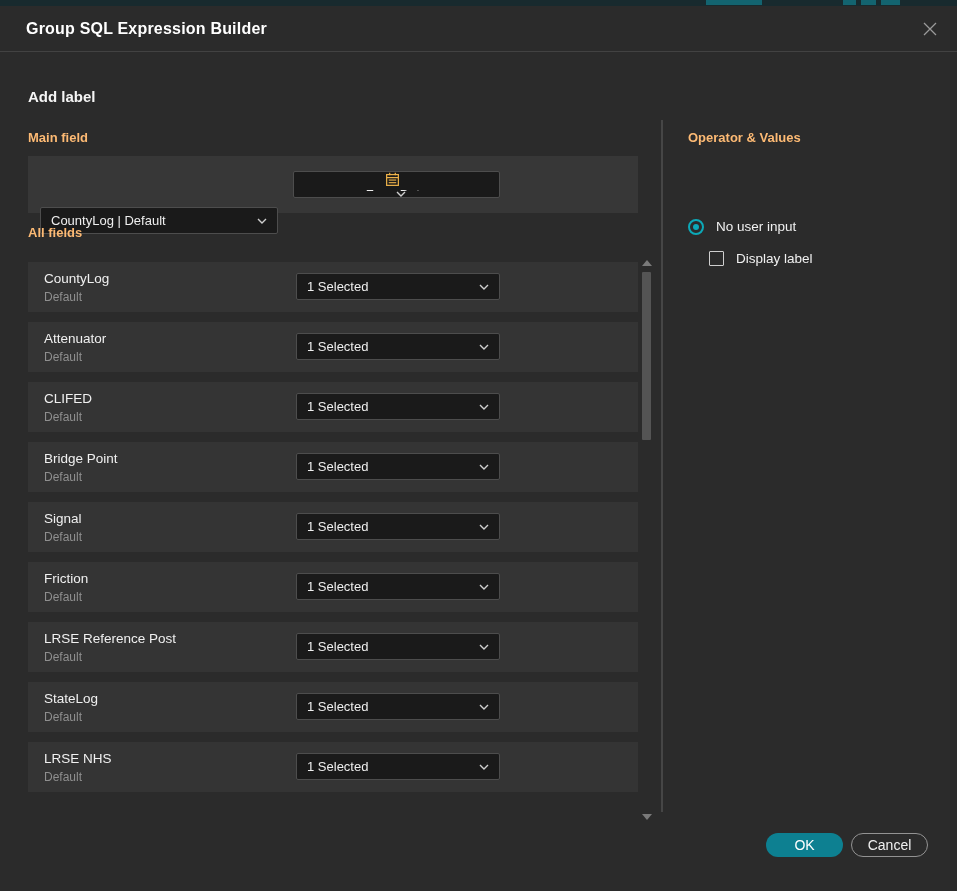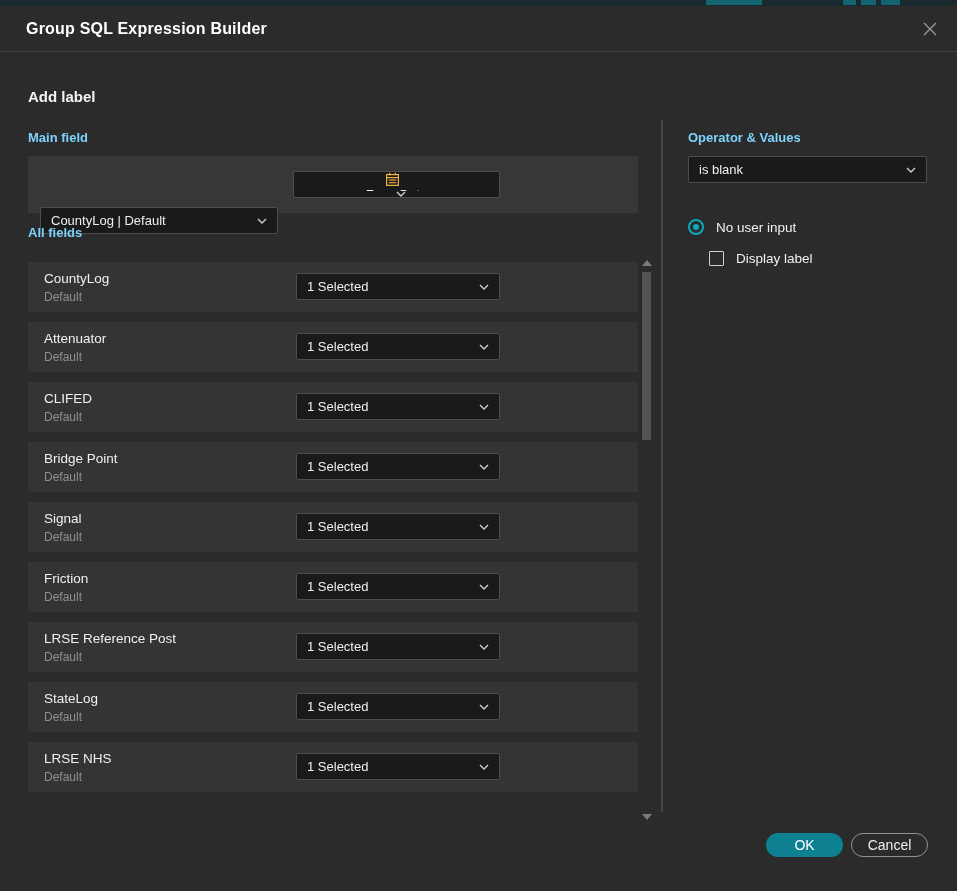--- a/index.html
+++ b/index.html
@@ -26,21 +26,21 @@
     border-bottom:1px solid #424242;
     display:flex; align-items:center; padding:0 26px;
   }
   .dlg-title { font-size:16px; font-weight:700; color:#ffffff; letter-spacing:0.2px; }
   .dlg-close {
     position:absolute; right:14px; top:10px; width:26px; height:26px;
     display:flex; align-items:center; justify-content:center; cursor:pointer;
   }
 
   .section-title { position:absolute; left:28px; font-size:15px; font-weight:700; color:#f5f5f5; }
-  .group-label { position:absolute; font-size:13px; font-weight:700; color:#7dd3fc; }
+  .group-label { position:absolute; font-size:13px; font-weight:700; color:#fdba74; }
 
   
   .dd {
     background:#1a1a1a; border:1px solid #4d4d4d; border-radius:2px;
     height:27px; display:flex; align-items:center;
     padding:0 10px; cursor:pointer; position:absolute;
   }
   .dd-text { font-size:13px; color:#eeeeee; white-space:nowrap; overflow:hidden; flex:1; }
   .chev { margin-left:8px; display:flex; align-items:center; flex:none; }
 
@@ -73,21 +73,21 @@
   .sb-arrow-down { bottom:2px; border-top:6px solid #7a7a7a; }
   .sb-thumb {
     position:absolute; left:2px; top:16px; width:9px; height:168px;
     background:#545454; border-radius:1px; cursor:pointer;
   }
 
   
   .v-divider { position:absolute; left:661px; top:114px; width:2px; height:692px; background:#464646; }
   .dd.operator { left:688px; top:150px; width:239px; }
 
-  .choice-row { position:absolute; display:flex; align-items:center; cursor:pointer; }
+  .choice-row { position:absolute; display:flex; cursor:pointer; }
   .radio-outer {
     width:16px; height:16px; border-radius:50%;
     border:2px solid #0ca9b8; background:#2b2b2b; position:relative; flex:none;
   }
   .radio-outer::after {
     content:""; position:absolute; left:3px; top:3px; width:6px; height:6px;
     border-radius:50%; background:#0ca9b8;
   }
   .checkbox {
     width:15px; height:15px; border:1.5px solid #cfcfcf; background:transparent;
@@ -282,28 +282,20 @@
   <div class="scrollbar">
     <div class="sb-arrow-up"></div>
     <div class="sb-thumb"></div>
     <div class="sb-arrow-down"></div>
   </div>
 
   <div class="v-divider"></div>
 
   <div class="group-label" style="left:688px; top:124px;">Operator &amp; Values</div>
 
-  <div class="dd operator">
-    <span class="dd-text">is blank</span>
-    <span class="chev">
-      <svg width="10" height="6" viewBox="0 0 10 6">
-          <path d="M1 1l4 4 4-4" stroke="#cfcfcf" stroke-width="1.4" fill="none"></path>
-        </svg>
-    </span>
-  </div>
 
   <div class="choice-row" style="left:688px; top:213px;">
     <span class="radio-outer"></span>
     <span class="choice-label">No user input</span>
   </div>
 
   <div class="choice-row" style="left:709px; top:245px;">
     <span class="checkbox"></span>
     <span class="choice-label">Display label</span>
   </div>

